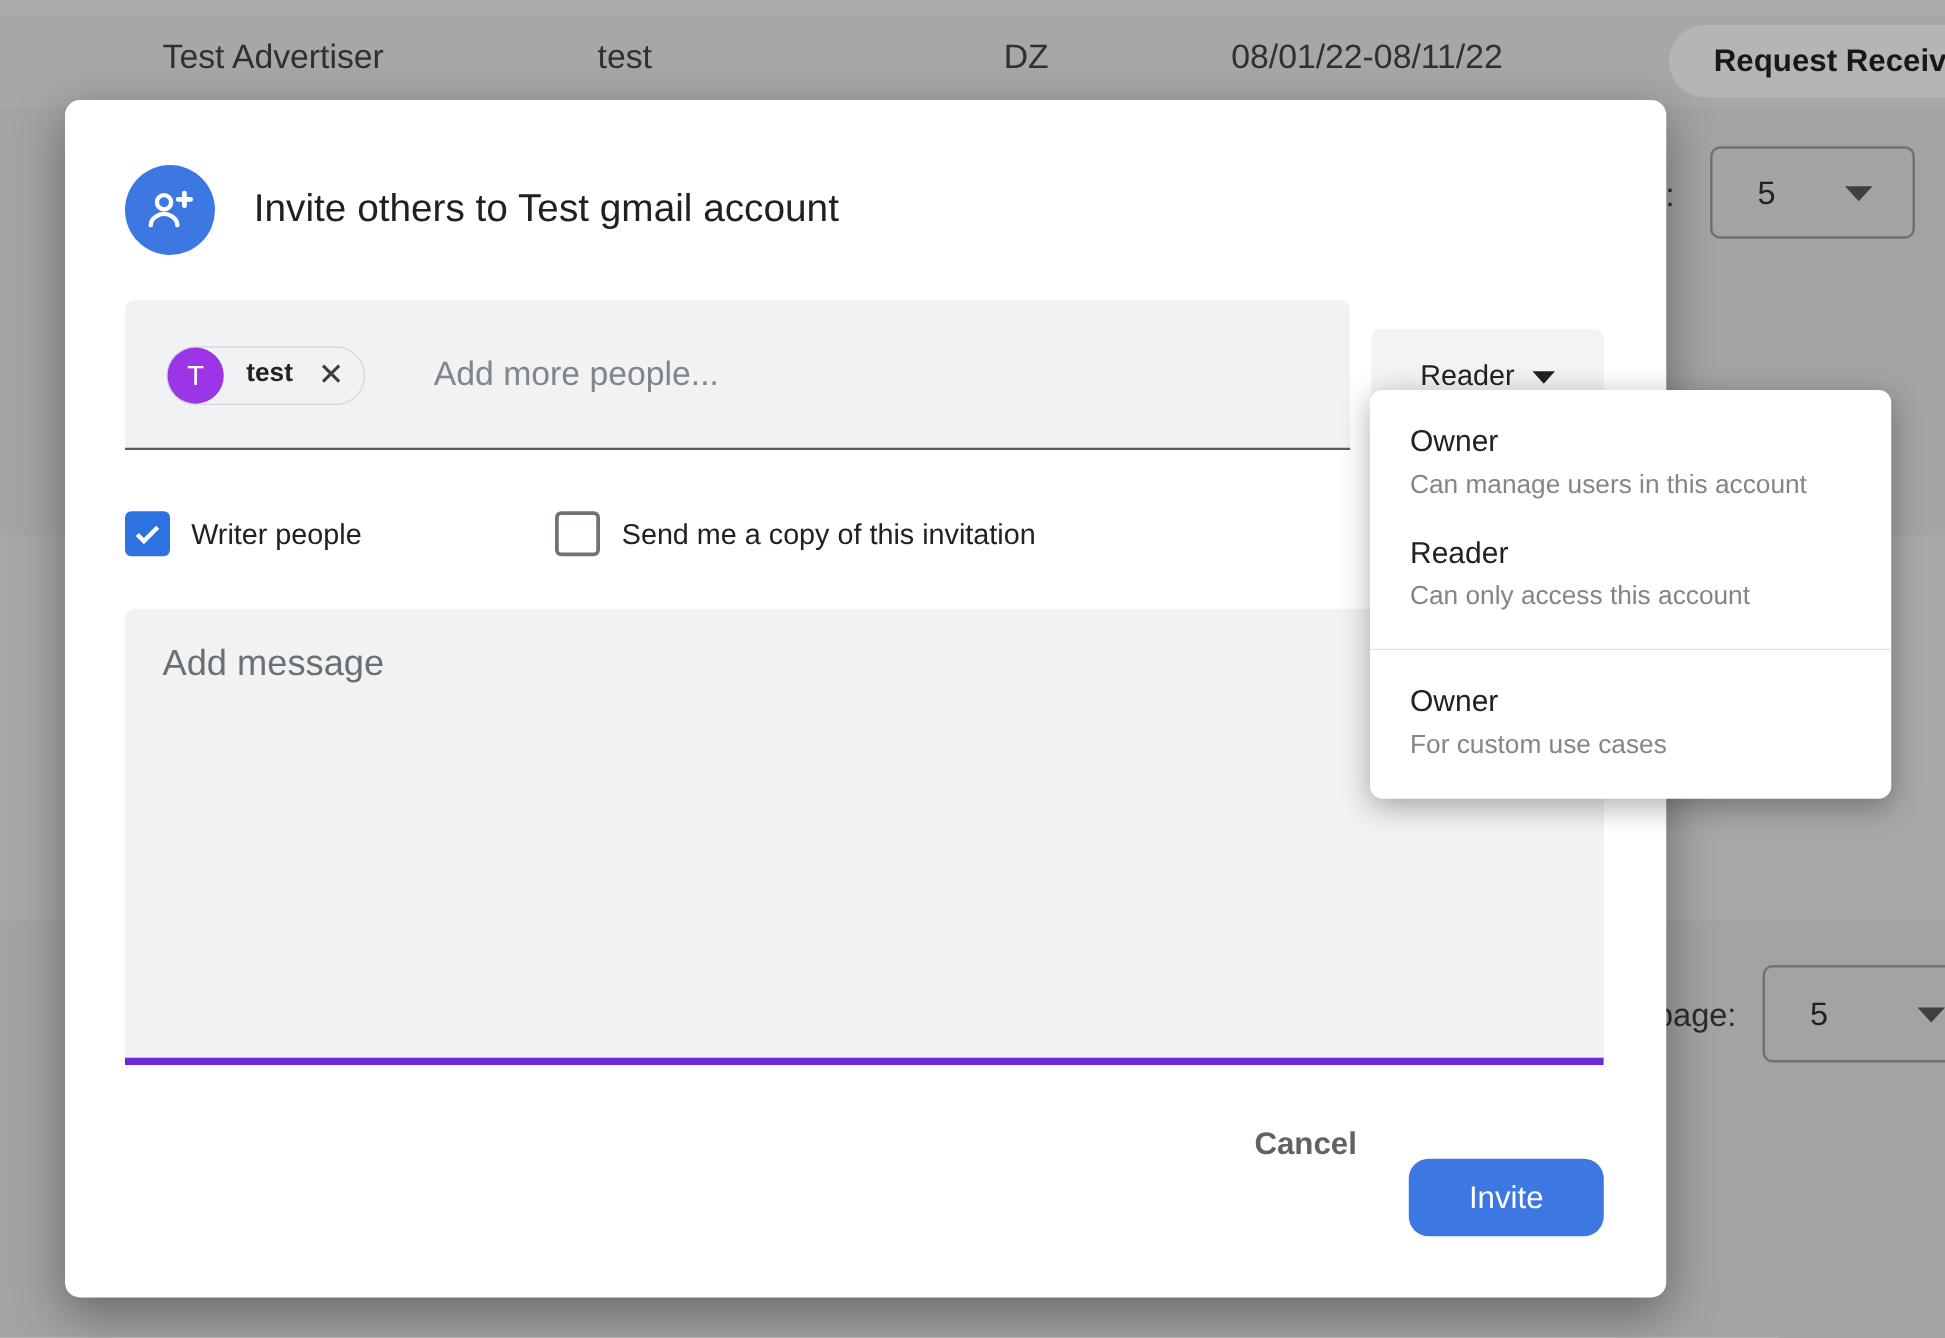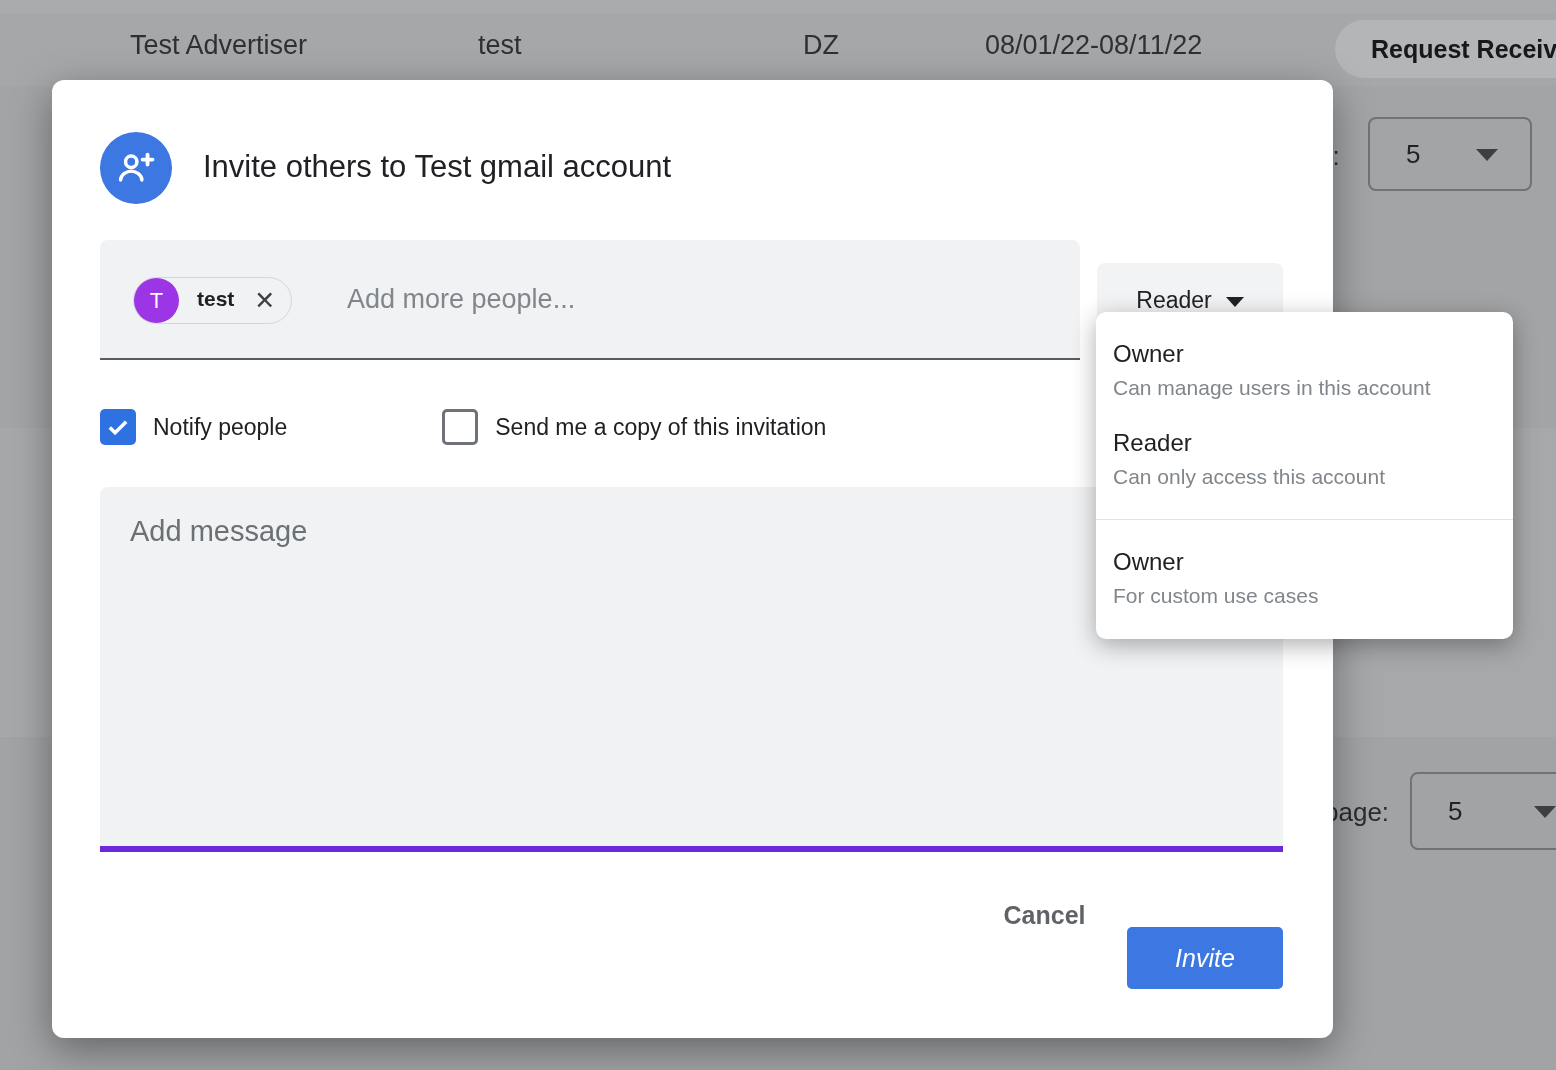--- a/index.html
+++ b/index.html
@@ -71,27 +71,27 @@
     background:#f0f2f3; border-bottom:6px solid #6d28d9; border-radius:8px 8px 0 0; }
   .message textarea { position:absolute; left:30px; top:28px; width:1120px; height:310px;
     background:transparent; border:none; outline:none; resize:none;
     font-family:inherit; font-size:29px; color:#3c4043; }
   .message textarea::placeholder { color:#6b7075; opacity:1; }
 
   .cancel-btn { position:absolute; left:930px; top:804px; width:125px; height:62px;
     background:transparent; border:none; font-family:inherit; font-size:25px;
     color:#5f6368; font-weight:700; cursor:pointer; }
   .invite-btn { position:absolute; left:1075px; top:847px; width:156px; height:62px;
-    background:#3c77e2; border:none; border-radius:5px; font-family:inherit;
-    font-size:25px; color:#ffffff; cursor:pointer;font-style:italic; }
+    background:#3c77e2; border:none; border-radius:16px; font-family:inherit;
+    font-size:25px; color:#ffffff; cursor:pointer; }
 
   
   .role-menu { position:absolute; left:1096px; top:312px; width:417px; height:327px;
     background:#ffffff; border-radius:10px; box-shadow:0 6px 24px rgba(0,0,0,0.32); z-index:10; }
-  .menu-item { position:absolute; left:0; width:417px; cursor:pointer; padding-left:17px; }
+  .menu-item { position:absolute; left:0; width:417px; cursor:pointer; padding-left:32px; }
   .mi-label { font-size:24px; font-weight:500; color:#202124; }
   .mi-desc  { font-size:21px; color:#80868b; margin-top:8px; white-space:nowrap; }
   .mi-0 { top:28px; } .mi-1 { top:117px; } .mi-2 { top:236px; }
   .menu-divider { position:absolute; left:0; top:207px; width:417px; height:1px; background:#e1e3e4; }
 </style>
 </head>
 <body>
 
 <div class="stage">
 
@@ -143,21 +143,21 @@
       <span>Reader</span>
       <span class="caret"></span>
     </button>
 
     <div class="cb-row">
       <span class="cbox checked">
         <svg width="28" height="28" viewBox="0 0 24 24" fill="none" stroke="#ffffff" stroke-width="3">
           <path d="M5 12.5l4.5 4.5L19 7.5"></path>
         </svg>
       </span>
-      <span class="cb-label">Notify people</span>
+      <span class="cb-label">Writer people</span>
       <span class="cb-gap"></span>
       <span class="cbox unchecked"></span>
       <span class="cb-label">Send me a copy of this invitation</span>
     </div>
 
     <div class="message">
       <textarea placeholder="Add message" style=""></textarea>
     </div>
 
     <button class="cancel-btn">Cancel</button>

